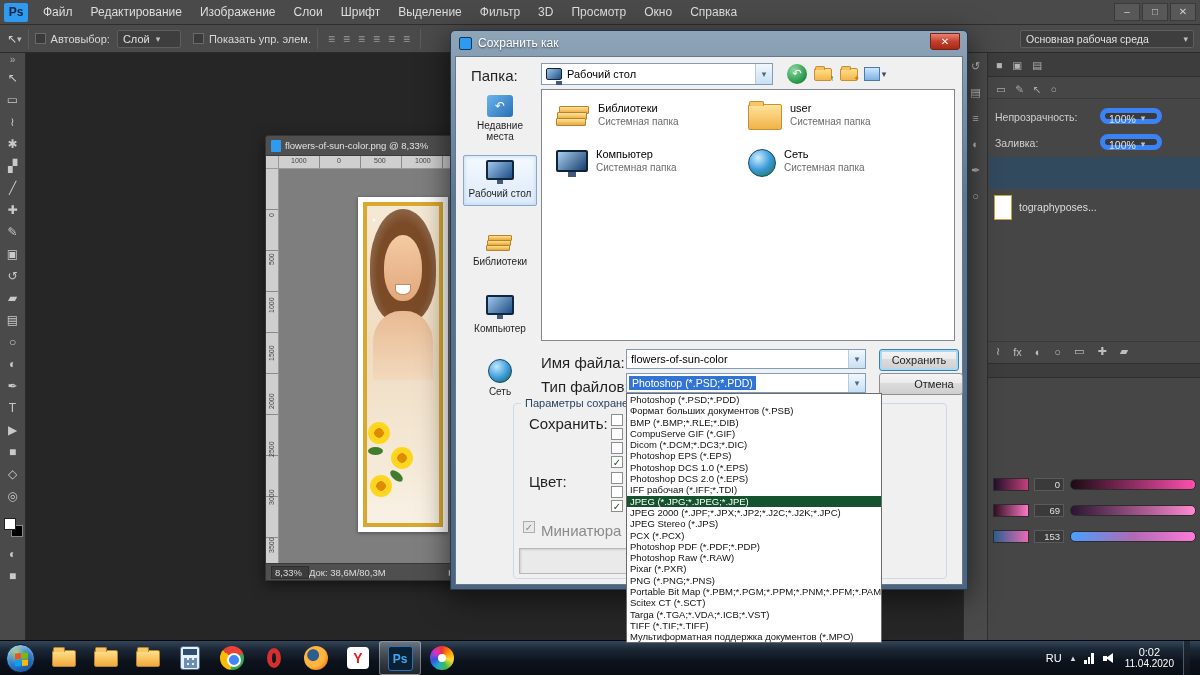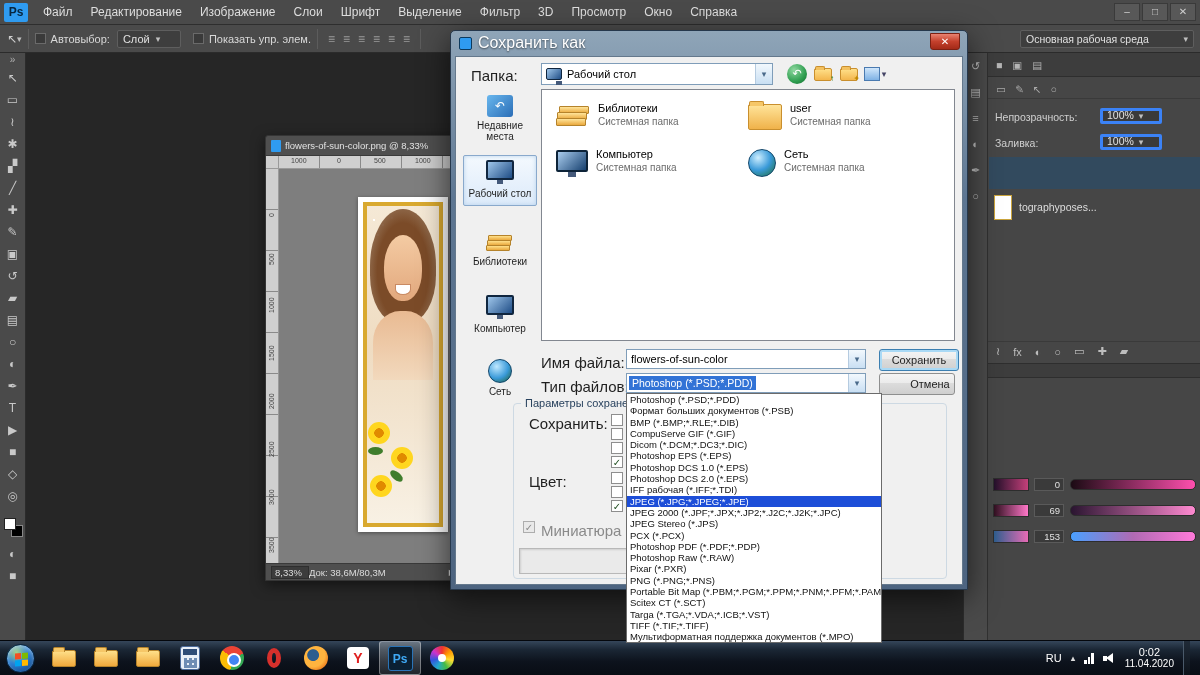--- a/index.html
+++ b/index.html
@@ -53,32 +53,32 @@
   .sp { position:absolute; left:8%; top:4%; width:2px; height:2px; background:#fff; box-shadow:9px 5px 0 #fff,18px -2px 0 #fff,4px 15px 0 #fff,24px 9px 0 #fff,14px 22px 0 #fff;}
   .doc-status { position:absolute; left:0; bottom:0; width:100%; height:17px; background:#4f4f4f; border-top:1px solid #3a3a3a; display:flex; align-items:center; color:#dcdcdc; font-size:9.5px; gap:0; padding:0 5px;}
   .zoom-box { background:#3c3c3c; border:1px solid #2e2e2e; padding:0 3px; height:13px; line-height:12px; min-width:38px;}
 
   
   #panelstrip { position:absolute; left:963px; top:53px; width:24px; height:587px; background:#4a4a4a; border-left:1px solid #2b2b2b; z-index:6;}
   .strip-ico { width:100%; text-align:center; color:#bdbdbd; font-size:11px; height:26px; line-height:26px;}
   #rightpanel { position:absolute; left:987px; top:53px; width:213px; height:587px; background:#464646; border-left:1px solid #303030; z-index:6; font-size:10.5px; color:#cfcfcf;}
   .rp-header { position:absolute; left:0; top:0; width:213px; height:24px; background:#3d3d3d; border-bottom:1px solid #2e2e2e; display:flex; align-items:center; gap:10px; padding:0 8px; color:#b5b5b5;}
   .rp-row2 { position:absolute; left:0; top:26px; width:213px; height:20px; display:flex; align-items:center; gap:9px; padding:0 8px; color:#aaa; border-bottom:1px solid #3a3a3a;}
-  .rp-val { position:absolute; height:16px; background:#3a3a3a; border:3px solid #3b82f6; border-radius:2px; display:flex; align-items:flex-end; gap:5px; padding:0 4px; color:#e2e2e2;}
+  .rp-val { position:absolute; height:16px; background:#3a3a3a; border:5px solid #3b82f6; border-radius:8px; display:flex; align-items:flex-start; gap:5px; padding:0 4px; color:#e2e2e2;}
   .rp-band { position:absolute; left:1px; top:104px; width:211px; height:32px; background:#324a5e;}
   .rp-thumb { position:absolute; left:6px; top:142px; width:18px; height:25px; background:#fff; border:1px solid #caa43c;}
   .rp-icons { position:absolute; left:0; top:288px; width:213px; height:20px; display:flex; align-items:center; gap:13px; padding:0 8px; color:#bdbdbd; border-top:1px solid #3a3a3a; font-size:11px;}
   .rp-subbar { position:absolute; left:0; top:310px; width:213px; height:15px; background:#3d3d3d; border-top:1px solid #2e2e2e; border-bottom:1px solid #2e2e2e;}
   .col-chip { position:absolute; width:36px; height:13px; border:1px solid #2d2d2d;}
   .col-val { position:absolute; width:30px; height:13px; background:#3a3a3a; border:1px solid #5a5a5a; color:#e0e0e0; font-size:9.5px; text-align:right; padding:0 3px; line-height:12px;}
   .col-bar { position:absolute; width:126px; height:11px; border-radius:5px; border:1px solid #2d2d2d;}
 
   
   #dialog { position:absolute; left:450px; top:30px; width:518px; height:560px; background:linear-gradient(180deg,#8fa5b8,#5d7692 30%,#4d6480); border:1px solid #26384c; border-radius:5px 5px 0 0; box-shadow:0 8px 30px rgba(0,0,0,.6); z-index:50;}
-  .dlg-title { position:absolute; left:0; top:0; width:100%; height:24px; display:flex; align-items:center; gap:6px; padding:0 8px; color:#fff; font-size:16px; text-shadow:0 1px 2px rgba(0,0,0,.6);}
+  .dlg-title { position:absolute; left:0; top:0; width:100%; height:24px; display:flex; align-items:center; gap:6px; padding:0 8px; color:#fff; font-size:12px; text-shadow:0 1px 2px rgba(0,0,0,.6);}
   .dlg-ico { width:13px; height:13px; background:#2f9bf0; border:1px solid #0c3a5e; border-radius:2px;}
   .dlg-close { position:absolute; right:7px; top:2px; width:30px; height:17px; background:linear-gradient(180deg,#e98372,#c4402c 50%,#a32a18); border:1px solid #7c2013; border-radius:0 0 3px 3px; color:#fff; font-size:10px; text-align:center; line-height:16px;}
   .dlg-body { position:absolute; left:4px; top:25px; right:4px; bottom:4px; background:#f0f0f0; border:1px solid #64788c;}
   
   .lbl { position:absolute; font-size:15px; color:#1f1f1f; }
   .combo { position:absolute; height:22px; background:#fff; border:1px solid #7f9db9; display:flex; align-items:center; font-size:11px; color:#000; padding-left:4px; gap:5px;}
   .combo-arrow { margin-left:auto; width:17px; height:100%; background:linear-gradient(180deg,#f2f8fd,#c9dff3); border-left:1px solid #b5cbe0; text-align:center; line-height:20px; font-size:9px; color:#4a6a8a;}
   .navbtn { position:absolute; width:24px; height:22px; display:flex; align-items:center; justify-content:center;}
   .back-circle { width:20px; height:20px; border-radius:50%; background:radial-gradient(circle at 35% 30%,#8fd8a0,#2f9e50 60%,#14692f); color:#fff; font-size:11px; text-align:center; line-height:19px;}
   .mini-folder { position:relative; width:18px; height:13px; background:linear-gradient(180deg,#ffe08a,#f3b64d); border:1px solid #c98f2e; border-radius:2px;}
@@ -110,21 +110,21 @@
   .btn7 { position:absolute; height:22px; background:linear-gradient(180deg,#f4f4f4,#ebebeb 45%,#dcdcdc 46%,#cfcfcf); border:1px solid #8e8f8f; border-radius:3px; font-size:11px; color:#1f1f1f; text-align:center; line-height:20px;}
   .btn7.default { border:1px solid #3c7fb1; box-shadow:0 0 0 2px #a9d9f5 inset;}
   .groupbox { position:absolute; left:62px; top:372px; width:434px; height:176px; border:1px solid #cdd9e3; border-radius:4px;}
   .grouplegend { position:absolute; left:70px; top:366px; background:#f0f0f0; padding:0 4px; font-size:11px; color:#29425e;}
   .wchk { position:absolute; width:12px; height:12px; background:#fff; border:1px solid #8e8e8e; font-size:10px; line-height:11px; text-align:center; color:#1f4e1f;}
   .wchk.dis { background:#e9e9e9; color:#8a8a8a; border-color:#adadad;}
   .insetbox { position:absolute; left:68px; top:517px; width:344px; height:26px; background:#eaeaea; border:1px solid #b8b8b8; box-shadow:inset 1px 1px 2px #cfcfcf;}
   .typecombo-sel { background:#3273d6; color:#fff; padding:1px 3px; font-size:10.5px; white-space:nowrap; overflow:hidden;}
   #dropdown { position:absolute; left:175px; top:362px; width:256px; height:250px; background:#fff; border:1px solid #6b6b6b; z-index:70;}
   .dd-item { height:11.3px; line-height:11.3px; font-size:9.5px; color:#111; padding-left:3px; white-space:nowrap; overflow:hidden;}
-  .dd-item.sel { background:#1d4ed8; color:#fff;}
+  .dd-item.sel { background:#14532d; color:#fff;}
 
   
   #taskbar { position:absolute; left:0; bottom:0; width:1200px; height:35px; background:linear-gradient(180deg,#35465a 0%,#1b2735 25%,#0d131d 60%,#080d14 100%); border-top:1px solid #04070c; z-index:40; display:flex; align-items:center;}
   .orb { position:relative; width:29px; height:29px; margin:0 8px 0 6px; border-radius:50%; background:radial-gradient(circle at 35% 28%,#aede8ff0,#2b7fd4 45%,#0a3f7d 90%); border:1px solid #06243f; box-shadow:inset 0 2px 4px rgba(255,255,255,.5);}
   .flag { position:absolute; left:8px; top:8px; width:13px; height:13px; display:grid; grid-template-columns:1fr 1fr; grid-template-rows:1fr 1fr; gap:1px; transform:skewY(-4deg);}
   .flag div:nth-child(1){background:#f25022;} .flag div:nth-child(2){background:#7fba00;}
   .flag div:nth-child(3){background:#00a4ef;} .flag div:nth-child(4){background:#ffb900;}
   .tbtn { width:42px; height:34px; display:flex; align-items:center; justify-content:center;}
   .tbtn.active { background:linear-gradient(180deg,rgba(255,255,255,.28),rgba(255,255,255,.10)); border:1px solid rgba(255,255,255,.35); border-radius:3px;}
   .tb-folder { position:relative; width:24px; height:17px; background:linear-gradient(180deg,#ffe08a,#f0a93c); border:1px solid #b5832b; border-radius:2px;}
@@ -438,21 +438,21 @@
       <span>flowers-of-sun-color</span>
       <div class="combo-arrow" style="line-height:18px;">▾</div>
     </div>
     <div class="btn7 default" style="left:428px; top:318px; width:80px;">Сохранить</div>
 
     <span class="lbl" style="left:90px; top:347px;">Тип файлов:</span>
     <div class="combo" style="left:175px; top:342px; width:240px; height:20px; padding-left:2px;">
       <span class="typecombo-sel">Photoshop (*.PSD;*.PDD)</span>
       <div class="combo-arrow" style="line-height:18px;">▾</div>
     </div>
-    <div class="btn7" style="left:428px; top:342px; width:76px;padding-left:26px;">Отмена</div>
+    <div class="btn7" style="left:428px; top:342px; width:84px;padding-left:26px;">Отмена</div>
 
     <div class="groupbox"></div>
     <span class="grouplegend">Параметры сохранени</span>
     <span class="lbl" style="left:78px; top:384px;">Сохранить:</span>
     <div class="wchk" style="left:160px; top:383px;"></div>
     <div class="wchk" style="left:160px; top:397px;"></div>
     <div class="wchk" style="left:160px; top:411px;"></div>
     <div class="wchk" style="left:160px; top:425px;">✓</div>
     <span class="lbl" style="left:78px; top:442px;">Цвет:</span>
     <div class="wchk" style="left:160px; top:441px;"></div>

